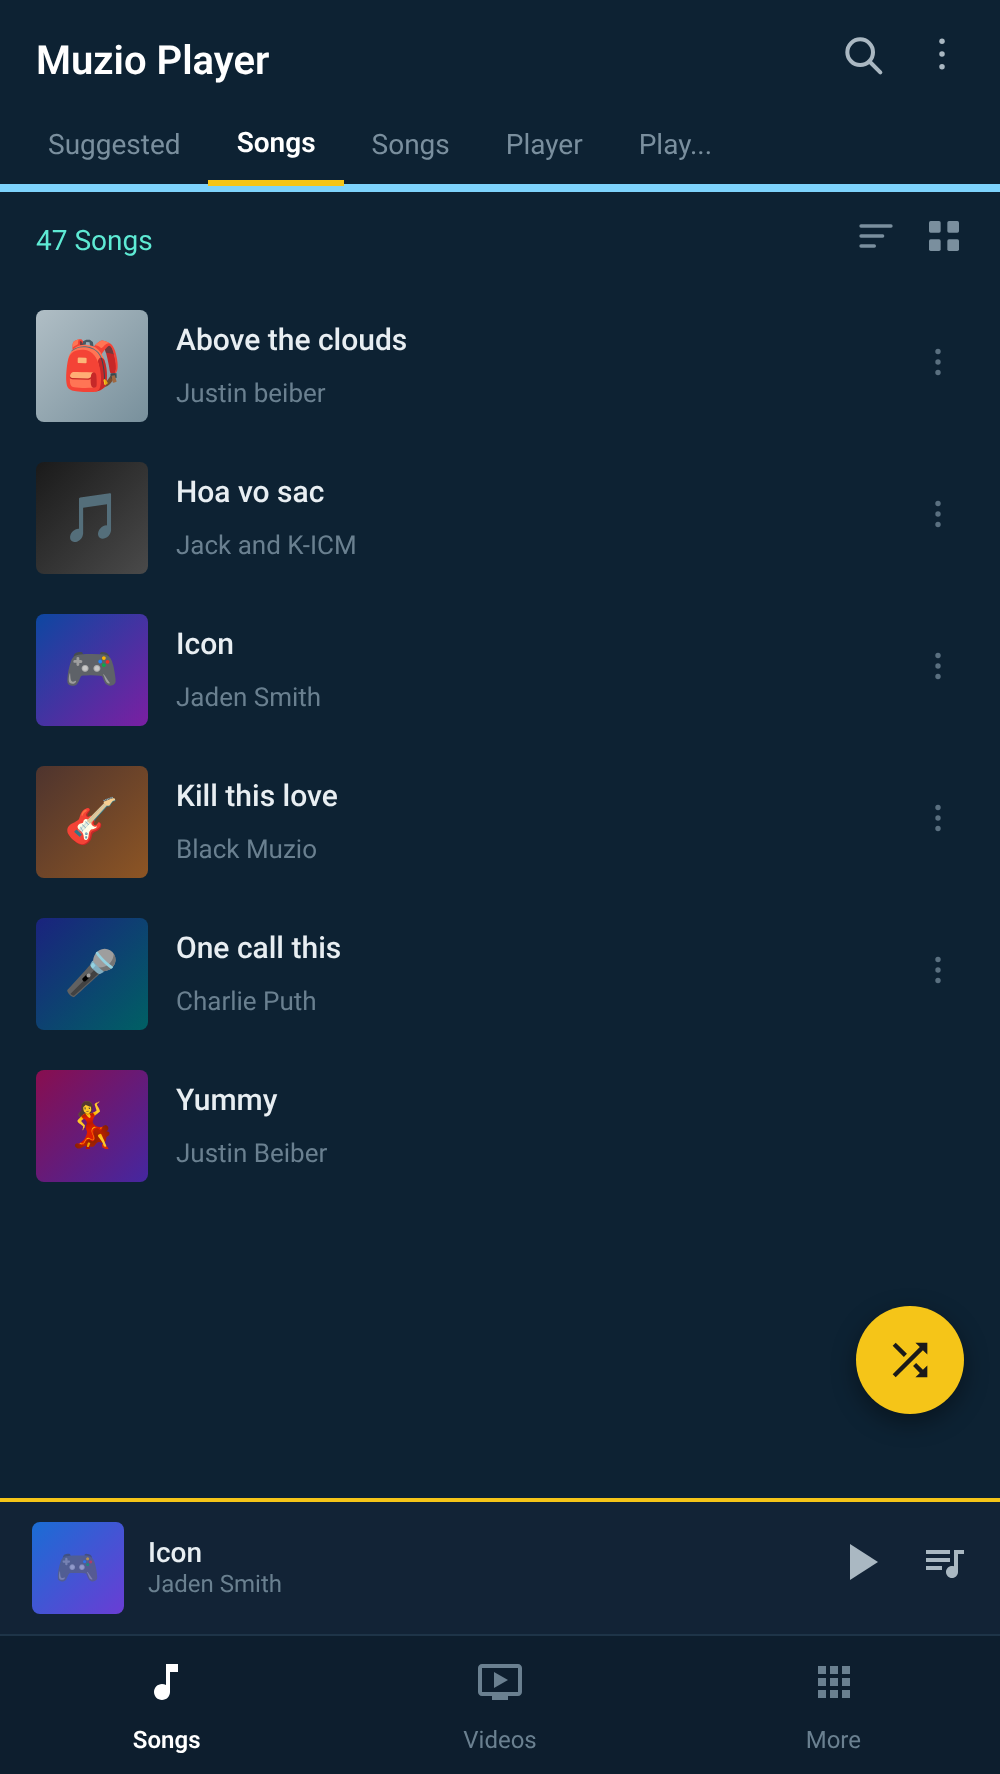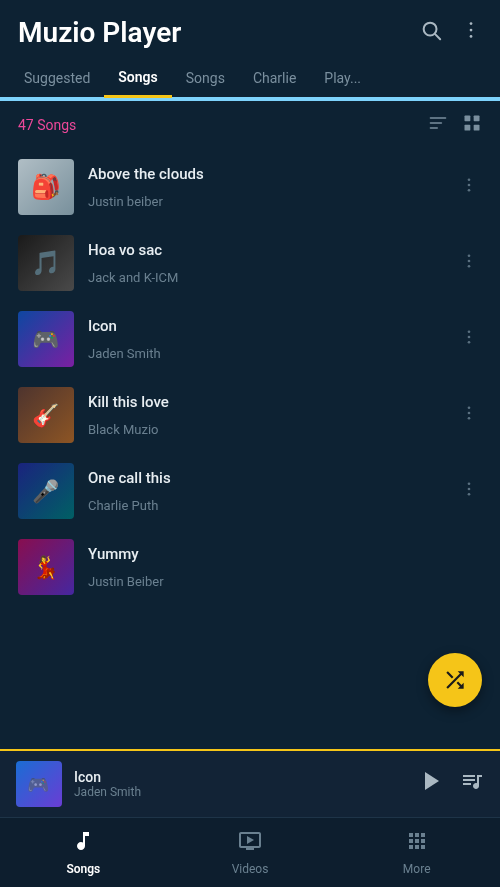--- a/index.html
+++ b/index.html
@@ -15,21 +15,21 @@
 
     
     .header {
       display: flex;
       align-items: center;
       justify-content: space-between;
       padding: 16px 18px 10px 18px;
       background: #0d2233;
     }
     .header-title {
-      font-size: 28px;
+      font-size: 20px;
       font-weight: 600;
       color: #ffffff;
     }
     .header-icons {
       display: flex;
       gap: 18px;
       align-items: center;
     }
     .icon-btn {
       color: #aab8c2;
@@ -64,21 +64,21 @@
     
     .songs-bar {
       display: flex;
       align-items: center;
       justify-content: space-between;
       padding: 12px 18px;
       background: #0d2233;
     }
     .songs-count {
       font-size: 14px;
-      color: #ec4899;
+      color: #5eead4;
     }
     .songs-bar-icons {
       display: flex;
       gap: 14px;
       align-items: center;
     }
     .bar-icon {
       color: #7a8f9e;
       font-size: 18px;
       cursor: pointer;
@@ -294,21 +294,21 @@
         <circle cx="12" cy="19" r="1.5"></circle>
       </svg>
     </button>
   </div>
 </div>
 
 <div class="tabs">
   <div class="tab">Suggested</div>
   <div class="tab active">Songs</div>
   <div class="tab">Songs</div>
-  <div class="tab">Charlie</div>
+  <div class="tab">Player</div>
   <div class="tab">Play...</div>
 </div>
 
 <div class="songs-bar">
   <span class="songs-count">47 Songs</span>
   <div class="songs-bar-icons">
     <span class="bar-icon">
       <svg width="20" height="20" viewBox="0 0 24 24" fill="none" stroke="#7a8f9e" stroke-width="2" stroke-linecap="round">
         <line x1="3" y1="6" x2="21" y2="6"></line>
         <line x1="3" y1="12" x2="16" y2="12"></line>

